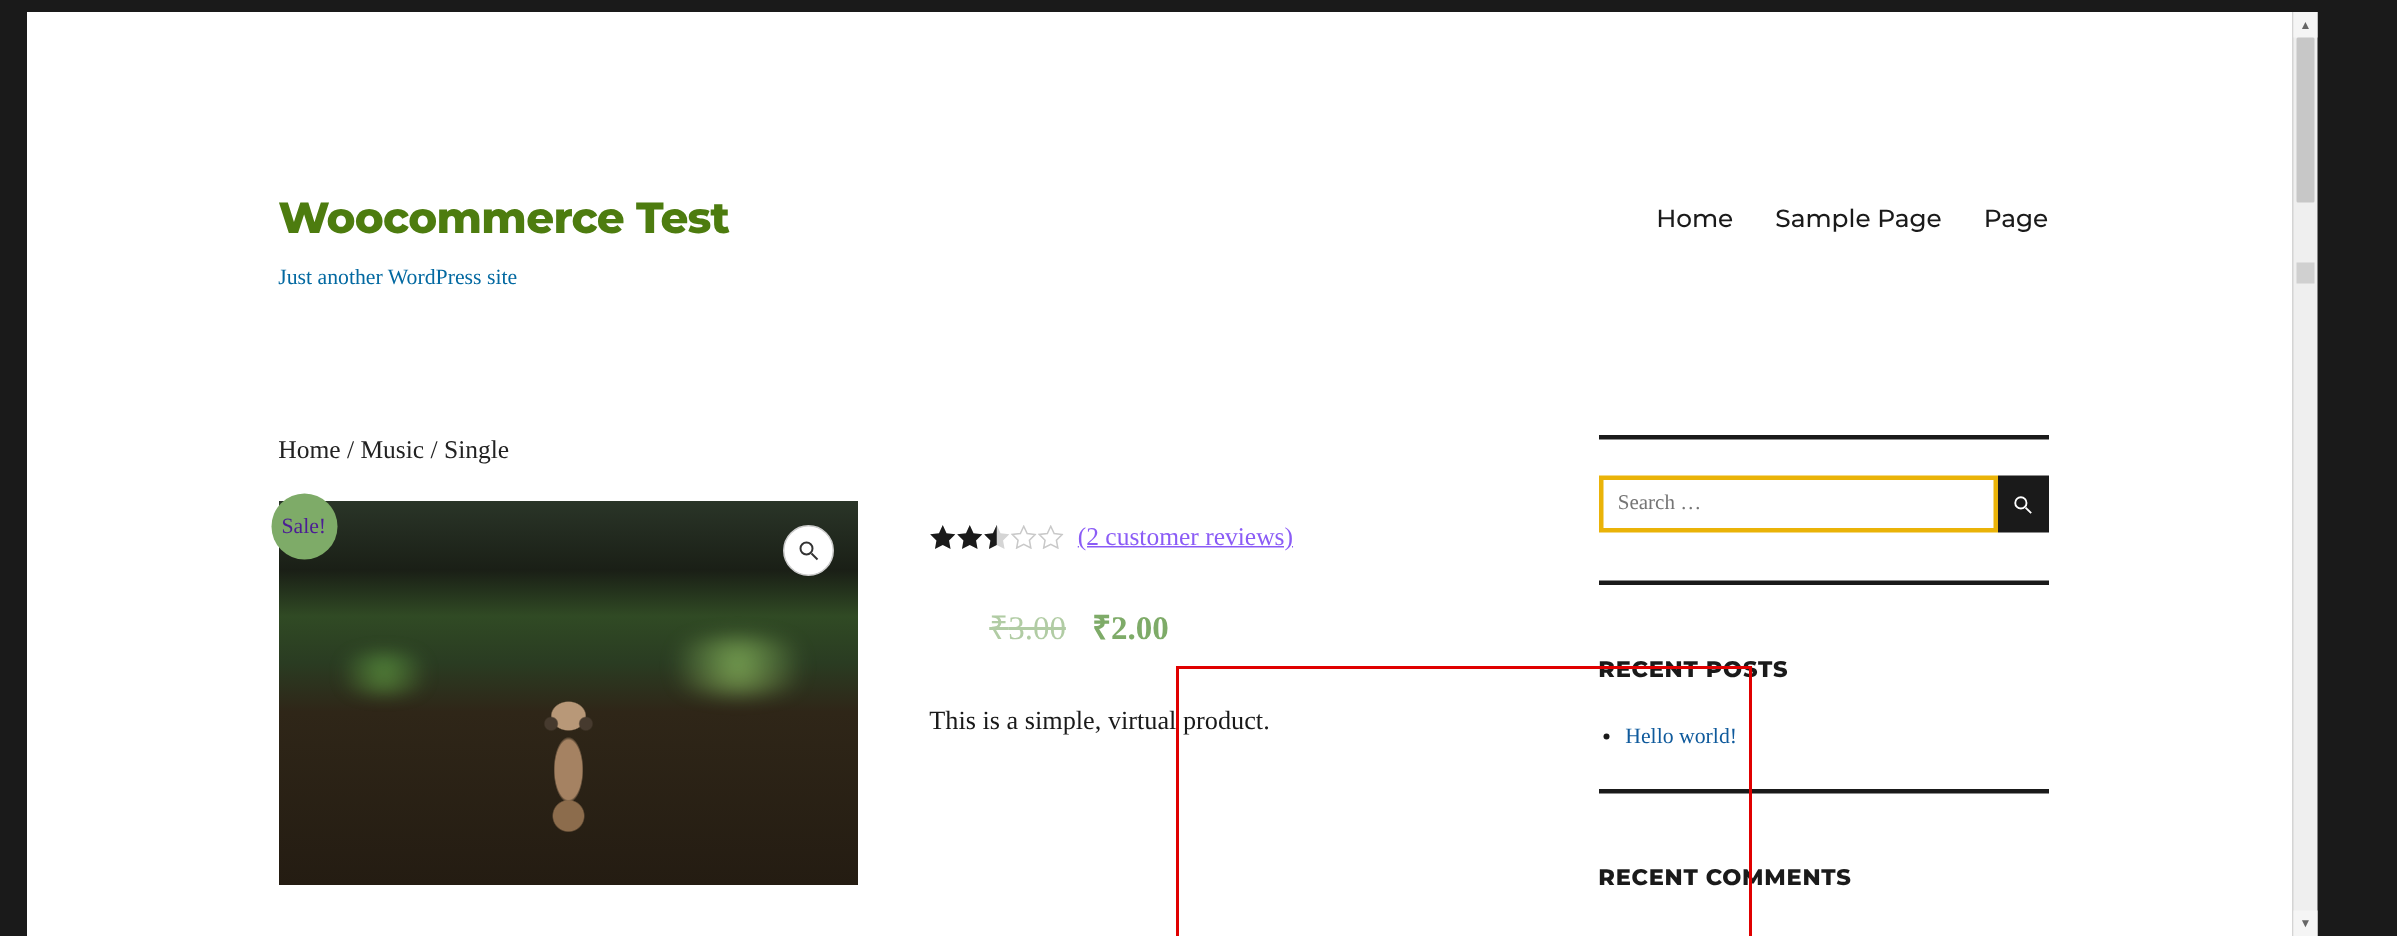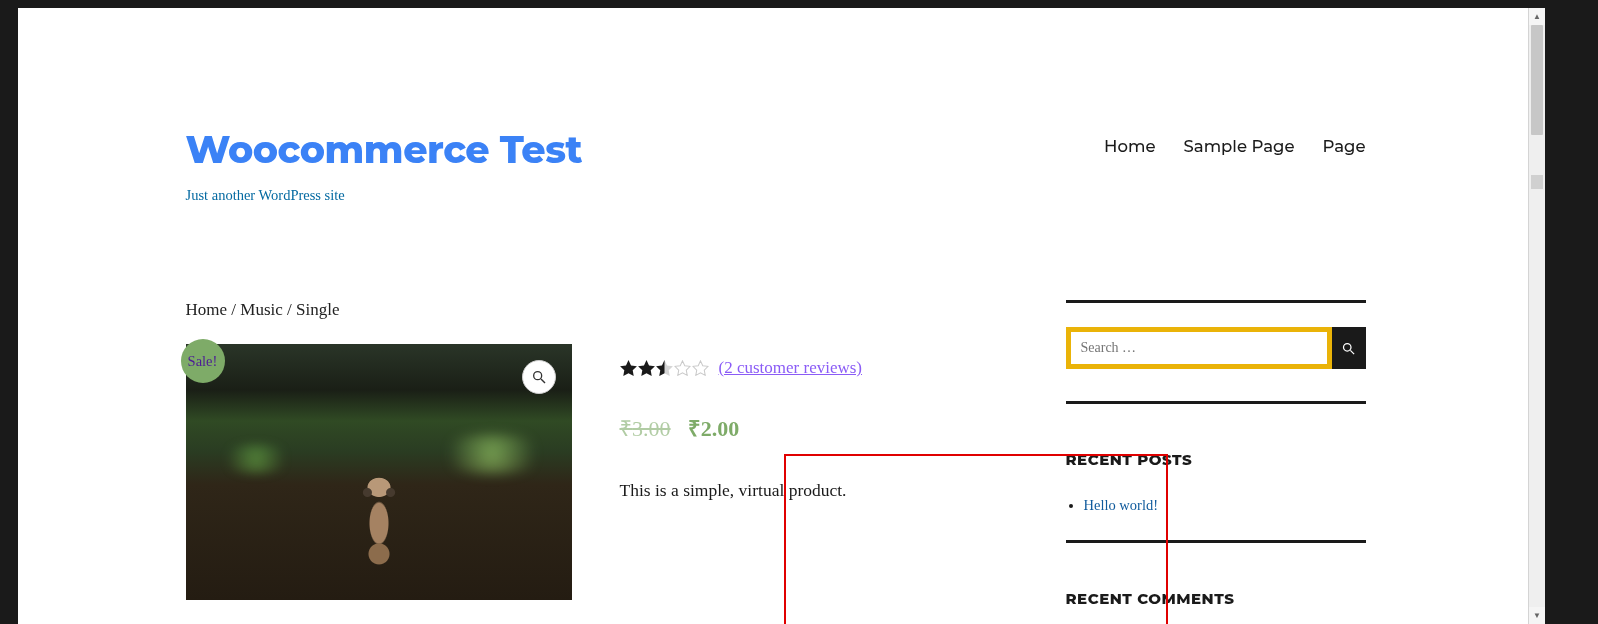--- a/index.html
+++ b/index.html
@@ -32,22 +32,22 @@
   }
   .header {
     display: flex;
     justify-content: space-between;
     align-items: flex-start;
     padding: 118px 0 0 0;
   }
   .site-title a {
     font-family: Montserrat, "Segoe UI", Arial, sans-serif;
     font-weight: 800;
-    font-size: 38px;
-    color: #3b82f6;
+    font-size: 29px;
+    color: #4d7c0f;
     text-decoration: none;
     letter-spacing: -0.5px;
   }
   .tagline {
     font-family: Georgia, "Times New Roman", serif;
     color: #0369a1;
     font-size: 14.5px;
     margin-top: 14px;
   }
   nav.main-nav {
@@ -150,21 +150,21 @@
   .summary { flex: 1; padding-top: 14px; }
   .rating-row { display: flex; align-items: center; gap: 10px; margin-bottom: 34px; }
   .stars { display: flex; gap: 1px; }
   .stars svg { width: 17px; height: 16px; }
   .reviews-link {
     font-family: Georgia, "Times New Roman", serif;
     font-size: 17px;
     color: #8b5cf6;
     text-decoration: underline;
   }
-  .price { font-family: Georgia, serif; font-size: 22px; color: #7eab68; margin-bottom: 38px; }
+  .price { font-family: Georgia, serif; font-size: 22px; color: #7eab68; margin-bottom: 38px; margin-left: 40px; }
   .price .old { text-decoration: line-through; opacity: .6; margin-right: 12px; }
   .price .new { font-weight: 700; }
   .short-desc {
     font-family: Georgia, "Times New Roman", serif;
     font-size: 17.5px;
     color: #1a1a1a;
   }
   .annot-box {
     position: absolute;
     border: 2px solid #e00000;
@@ -173,21 +173,21 @@
     left: 598px;
     width: 384px;
     height: 466px;
   }
 
   .widget { margin-bottom: 46px; }
   .widget-rule-top { border-top: 3px solid #1a1a1a; height: 0; margin-bottom: 24px; }
   .search-wrap { display: flex; margin-bottom: 32px; }
   .search-input {
     flex: 1;
-    border: 5px solid #eab308;
+    border: 3px solid #eab308;
     padding: 8px 10px;
     font-family: Georgia, serif;
     font-size: 14px;
     color: #666;
     outline: none;
     background: #fff;
   }
   .search-btn {
     width: 34px;
     background: #1a1a1a;

